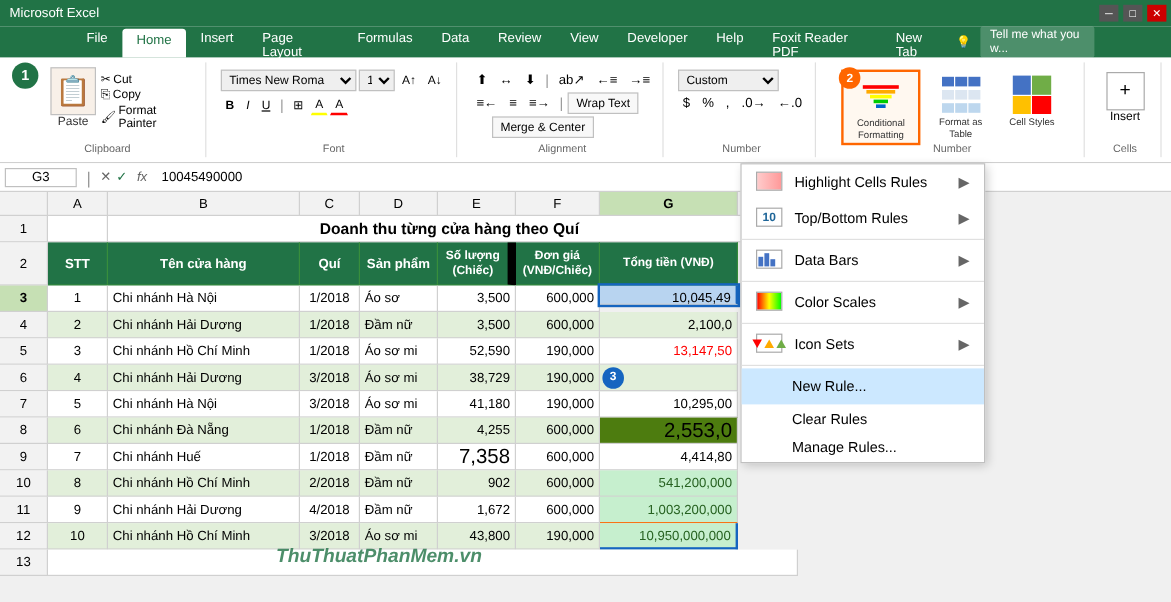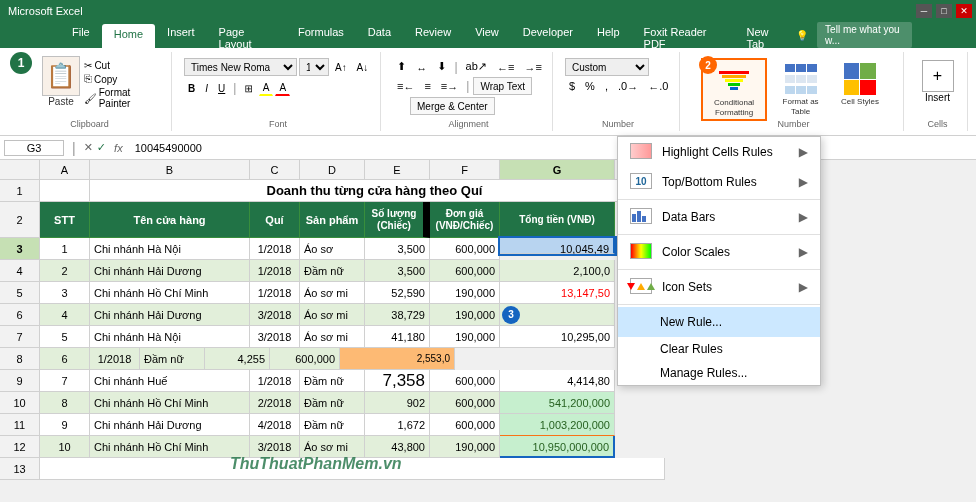--- a/index.html
+++ b/index.html
@@ -385,25 +385,26 @@
         <div style="width:50px; height:22px; background:white; border-right:1px solid #d0d0d0; border-bottom:1px solid #d0d0d0; font-size:11px; line-height:22px; text-align:center;">3/2018</div>
         <div style="width:65px; height:22px; background:white; border-right:1px solid #d0d0d0; border-bottom:1px solid #d0d0d0; font-size:11px; line-height:22px; padding:0 4px;">Áo sơ mi nữ</div>
         <div style="width:65px; height:22px; background:white; border-right:1px solid #d0d0d0; border-bottom:1px solid #d0d0d0; font-size:11px; line-height:22px; text-align:right; padding:0 4px;">41,180</div>
         <div style="width:70px; height:22px; background:white; border-right:1px solid #d0d0d0; border-bottom:1px solid #d0d0d0; font-size:11px; line-height:22px; text-align:right; padding:0 4px;">190,000</div>
         <div style="width:115px; height:22px; background:white; border-right:1px solid #d0d0d0; border-bottom:1px solid #d0d0d0; font-size:11px; line-height:22px; text-align:right; padding:0 4px;">10,295,00</div>
       </div>
 
       <div style="display:flex;">
         <div style="width:40px; height:22px; background:#f2f2f2; border-right:1px solid #d0d0d0; border-bottom:1px solid #d0d0d0; text-align:center; font-size:11px; line-height:22px;">8</div>
         <div style="width:50px; height:22px; background:#e2efda; border-right:1px solid #d0d0d0; border-bottom:1px solid #d0d0d0; text-align:center; font-size:11px; line-height:22px;">6</div>
+        <div style="width:160px; height:22px; background:#e2efda; border-right:1px solid #d0d0d0; border-bottom:1px solid #d0d0d0; font-size:11px; line-height:22px; padding:0 4px;">Chi nhánh Đà Nẵng</div>
         <div style="width:50px; height:22px; background:#e2efda; border-right:1px solid #d0d0d0; border-bottom:1px solid #d0d0d0; font-size:11px; line-height:22px; text-align:center;">1/2018</div>
         <div style="width:65px; height:22px; background:#e2efda; border-right:1px solid #d0d0d0; border-bottom:1px solid #d0d0d0; font-size:11px; line-height:22px; padding:0 4px;">Đầm nữ</div>
         <div style="width:65px; height:22px; background:#e2efda; border-right:1px solid #d0d0d0; border-bottom:1px solid #d0d0d0; font-size:11px; line-height:22px; text-align:right; padding:0 4px;">4,255</div>
         <div style="width:70px; height:22px; background:#e2efda; border-right:1px solid #d0d0d0; border-bottom:1px solid #d0d0d0; font-size:11px; line-height:22px; text-align:right; padding:0 4px;">600,000</div>
-        <div style="width:115px; height:22px; background:#fdba74; border-right:1px solid #d0d0d0; border-bottom:1px solid #d0d0d0; font-size:10px; line-height:22px; text-align:right; padding:0 4px;">2,553,0</div>
+        <div style="width:115px; height:22px; background:#4d7c0f; border-right:1px solid #d0d0d0; border-bottom:1px solid #d0d0d0; font-size:17px; line-height:22px; text-align:right; padding:0 4px;">2,553,0</div>
       </div>
 
       <div style="display:flex;">
         <div style="width:40px; height:22px; background:#f2f2f2; border-right:1px solid #d0d0d0; border-bottom:1px solid #d0d0d0; text-align:center; font-size:11px; line-height:22px;">9</div>
         <div style="width:50px; height:22px; background:white; border-right:1px solid #d0d0d0; border-bottom:1px solid #d0d0d0; text-align:center; font-size:11px; line-height:22px;">7</div>
         <div style="width:160px; height:22px; background:white; border-right:1px solid #d0d0d0; border-bottom:1px solid #d0d0d0; font-size:11px; line-height:22px; padding:0 4px;">Chi nhánh Huế</div>
         <div style="width:50px; height:22px; background:white; border-right:1px solid #d0d0d0; border-bottom:1px solid #d0d0d0; font-size:11px; line-height:22px; text-align:center;">1/2018</div>
         <div style="width:65px; height:22px; background:white; border-right:1px solid #d0d0d0; border-bottom:1px solid #d0d0d0; font-size:11px; line-height:22px; padding:0 4px;">Đầm nữ</div>
         <div style="width:65px; height:22px; background:white; border-right:1px solid #d0d0d0; border-bottom:1px solid #d0d0d0; font-size:17px; line-height:22px; text-align:right; padding:0 4px;">7,358</div>
         <div style="width:70px; height:22px; background:white; border-right:1px solid #d0d0d0; border-bottom:1px solid #d0d0d0; font-size:11px; line-height:22px; text-align:right; padding:0 4px;">600,000</div>

